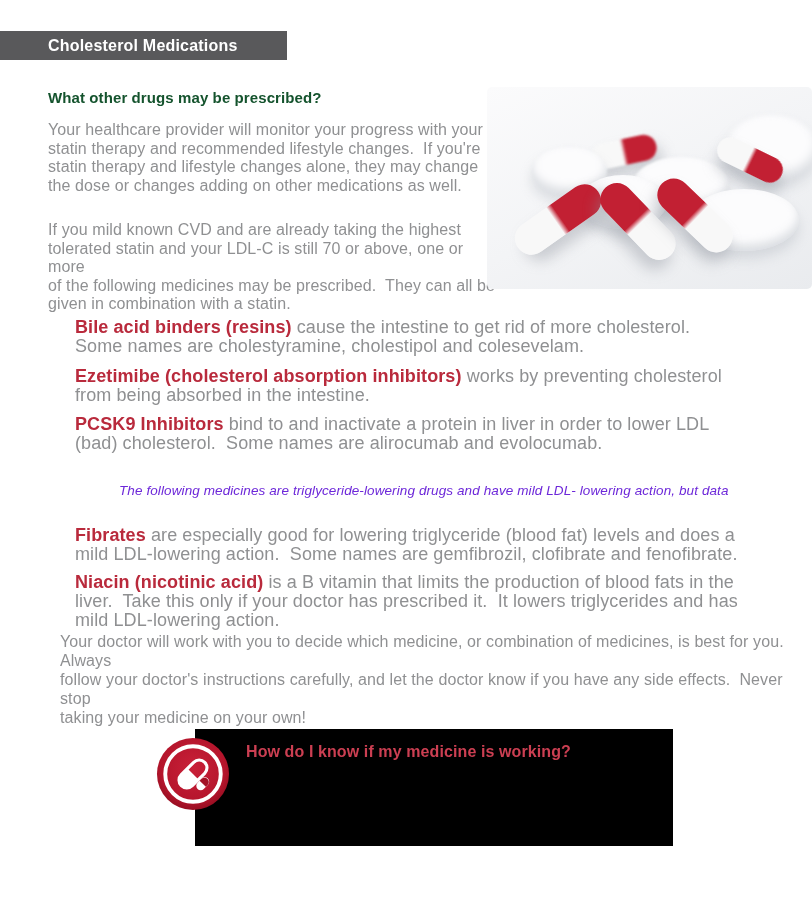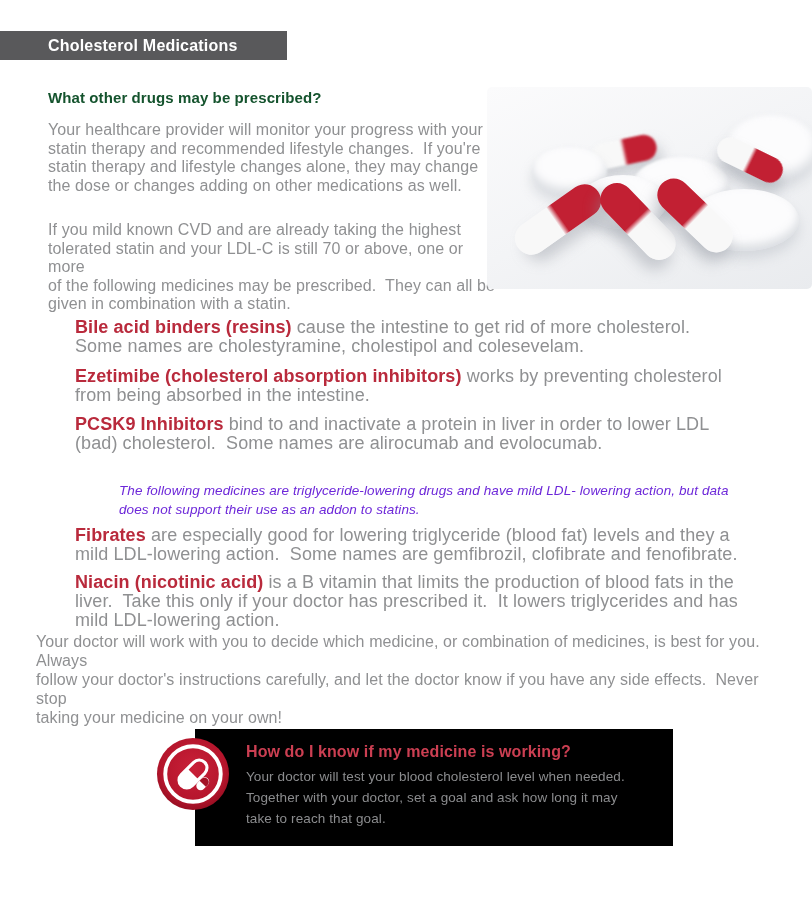--- a/index.html
+++ b/index.html
@@ -27,21 +27,21 @@
   .item{
     position:absolute;left:75px;width:672px;color:#8f9092;
     font-size:18px;line-height:19px;letter-spacing:.1px;
   }
   .red{color:#b92a3c;font-weight:700;white-space:pre-wrap;}
   .desc{white-space:pre-wrap;}
   .i1{top:318px;}.i2{top:367px;}.i3{top:415px;}
   .note{position:absolute;left:75px;top:481px;width:672px;color:#6d28d9;
     font-size:13.5px;line-height:19px;font-style:italic;letter-spacing:.1px;margin-left:44px;}
   .i4{top:526px;}.i5{top:573px;}
-  .closing{left:36px;top:632px;width:740px;line-height:19px;}
+  .closing{left:60px;top:632px;width:740px;line-height:19px;}
   
   .photo{
     position:absolute;left:487px;top:87px;width:325px;height:202px;
     border-radius:5px;overflow:hidden;
     background:linear-gradient(155deg,#fbfbfc 0%,#f3f4f6 50%,#e9ebee 100%);
   }
   .tab{position:absolute;border-radius:50%;background:#fcfcfd;
     box-shadow:inset 0 -6px 10px rgba(178,184,194,.45),0 8px 12px rgba(160,166,176,.30);}
   .cap{position:absolute;border-radius:999px;
     box-shadow:4px 10px 14px rgba(140,146,156,.40);}
@@ -98,40 +98,34 @@
   </div>
 
   <div class="item i1"><span class="red">Bile acid binders (resins)</span><span class="desc"> cause the intestine to get rid of more cholesterol.  Some names are cholestyramine, cholestipol and colesevelam.</span></div>
 
   <div class="item i2"><span class="red">Ezetimibe (cholesterol absorption inhibitors)</span><span class="desc"> works by preventing cholesterol from being absorbed in the intestine.</span></div>
 
   <div class="item i3"><span class="red">PCSK9 Inhibitors</span><span class="desc"> bind to and inactivate a protein in liver in order to lower LDL (bad) cholesterol.  Some names are alirocumab and evolocumab.</span></div>
 
   <div class="note">
       <span class="ln">The following medicines are triglyceride-lowering drugs and have mild LDL- lowering action, but data</span>
-      <span class="ln">does not support their use as an addon to statins.</span>
     </div>
 
-  <div class="item i4"><span class="red">Fibrates</span><span class="desc"> are especially good for lowering triglyceride (blood fat) levels and they a mild LDL-lowering action.  Some names are gemfibrozil, clofibrate and fenofibrate.</span></div>
+  <div class="item i4"><span class="red">Fibrates</span><span class="desc"> are especially good for lowering triglyceride (blood fat) levels and does a mild LDL-lowering action.  Some names are gemfibrozil, clofibrate and fenofibrate.</span></div>
 
   <div class="item i5"><span class="red">Niacin (nicotinic acid)</span><span class="desc"> is a B vitamin that limits the production of blood fats in the liver.  Take this only if your doctor has prescribed it.  It lowers triglycerides and has mild LDL-lowering action.</span></div>
 
   <div class="para closing">
       <span class="ln">Your doctor will work with you to decide which medicine, or combination of medicines, is best for you.  Always</span>
       <span class="ln">follow your doctor's instructions carefully, and let the doctor know if you have any side effects.  Never stop</span>
       <span class="ln">taking your medicine on your own!</span>
     </div>
 
   <div class="callout">
     <h3 class="callout-heading">How do I know if my medicine is working?</h3>
-    <div class="callout-body">
-        <span class="ln">Your doctor will test your blood cholesterol level when needed.</span>
-        <span class="ln">Together with your doctor, set a goal and ask how long it may</span>
-        <span class="ln">take to reach that goal.</span>
-      </div>
   </div>
 
   <div class="callout-icon">
     <svg width="74" height="74" viewBox="0 0 76 76">
       <defs>
         <radialGradient id="rg" cx="50%" cy="42%" r="62%">
           <stop offset="0%" stop-color="#c92038"></stop>
           <stop offset="72%" stop-color="#b5152c"></stop>
           <stop offset="100%" stop-color="#8f0c1f"></stop>
         </radialGradient>

